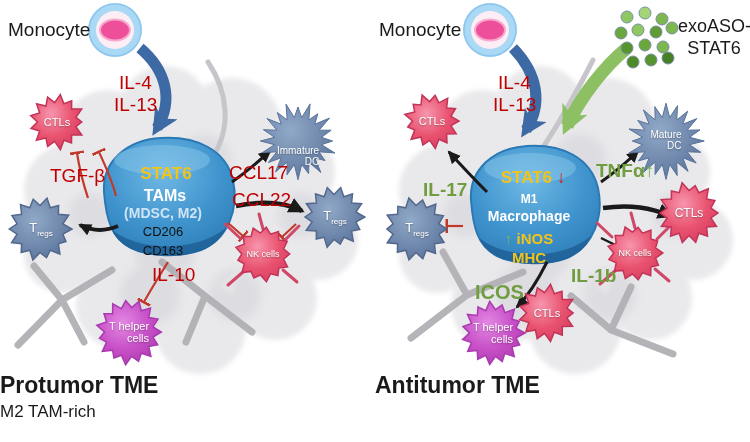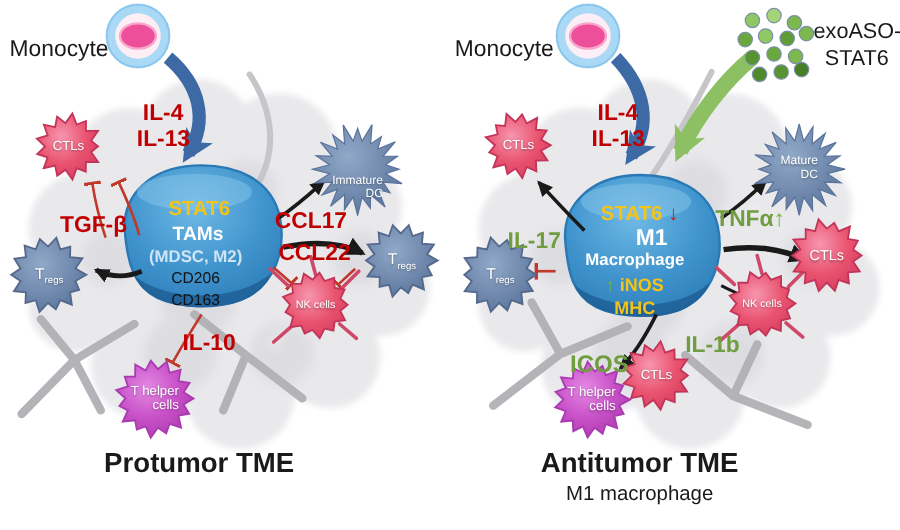--- a/index.html
+++ b/index.html
@@ -1,33 +1,33 @@
 <!DOCTYPE html>
 <html><head>
 <meta charset="utf-8">
 <style>
   html,body{margin:0;padding:0;background:#fff;}
   .figure{position:relative;width:750px;height:442px;background:#fff;overflow:hidden;
           font-family:"Liberation Sans",sans-serif;}
   .panel{position:absolute;top:0;width:375px;height:442px;}
   svg{position:absolute;left:0;top:0;}
-  .lbl{position:absolute;white-space:nowrap;line-height:1.05;margin-top:12px;}
+  .lbl{position:absolute;white-space:nowrap;line-height:1.05;}
   .black{color:#1a1a1a;font-size:19px;}
-  .red{color:#c00000;font-weight:bold;font-size:19px;}
+  .red{color:#c00000;font-weight:normal;font-size:19px;}
   .green{color:#6f9d3f;font-weight:bold;font-size:19px;}
   .cell-lbl{position:absolute;transform:translate(-50%,-50%);color:#fff;font-weight:normal;
             text-align:right;text-shadow:0 1px 2px rgba(0,0,0,.35);}
   .blob-lbl{position:absolute;transform:translate(-50%,-50%);text-align:center;white-space:nowrap;}
   .yellow{color:#f2c318;font-weight:bold;}
   .white{color:#fff;font-weight:bold;}
   .pale{color:#cfe4f4;font-weight:bold;}
   .dark{color:#111;font-weight:normal;}
   .arrow-dn{color:#e01010;font-weight:bold;}
   .arrow-up{color:#70b844;font-weight:bold;}
-  .caption{position:absolute;text-align:center;color:#1a1a1a;}
+  .caption{position:absolute;color:#1a1a1a;}
   .cap-title{font-size:23px;font-weight:bold;margin-bottom:3px;}
   .cap-line{font-size:17px;}
   sub{font-size:0.62em;}
   .exo-lbl{position:absolute;color:#1a1a1a;font-size:18px;text-align:center;line-height:1.2;}
 </style>
 </head>
 <body>
 
 <div class="figure">
 
@@ -265,55 +265,55 @@
       </div>
   <div class="cell-lbl" style="left:335px;top:217px;font-size:13px"><span>T</span><sub>regs</sub></div>
   <div class="cell-lbl" style="left:263px;top:254px;font-size:9px">NK cells</div>
   <div class="cell-lbl" style="left:129px;top:332px;font-size:11px">
         <div>T helper</div>
         <div>cells</div>
       </div>
 
   <div class="caption" style="left:0;top:372px;width:332px">
     <div class="cap-title">Protumor TME</div>
+    <div class="cap-line">M2 TAM-rich</div>
   </div>
 </div>
 
 <div class="panel" style="left:375px">
   <div class="lbl black" style="left:4px;top:20px">Monocyte</div>
   <div class="exo-lbl" style="left:303px;top:16px;width:72px">
         <div>exoASO-</div>
         <div>STAT6</div>
       </div>
   <div class="lbl red" style="left:123px;top:73px">IL-4</div>
   <div class="lbl red" style="left:118px;top:95px">IL-13</div>
   <div class="lbl green" style="left:48px;top:180px">IL-17</div>
   <div class="lbl green" style="left:221px;top:161px"><span>TNFα</span><span class="arrow-up">↑</span></div>
   <div class="lbl green" style="left:196px;top:266px">IL-1b</div>
   <div class="lbl green" style="left:100px;top:282px;font-size:20px">ICOS</div>
 
   <div class="blob-lbl" style="left:158px;top:178px;font-size:17px"><span class="yellow">STAT6</span> <span class="arrow-dn">↓</span></div>
-  <div class="blob-lbl white" style="left:168px;top:199px;font-size:19px">M1</div>
+  <div class="blob-lbl white" style="left:154px;top:199px;font-size:12px">M1</div>
   <div class="blob-lbl white" style="left:154px;top:216px;font-size:14px">Macrophage</div>
   <div class="blob-lbl" style="left:154px;top:238px;font-size:15px"><span class="arrow-up">↑</span> <span class="yellow">iNOS</span></div>
   <div class="blob-lbl yellow" style="left:154px;top:257px;font-size:15px">MHC</div>
 
   <div class="cell-lbl" style="left:57px;top:121px;font-size:11px">CTLs</div>
   <div class="cell-lbl" style="left:42px;top:229px;font-size:13px"><span>T</span><sub>regs</sub></div>
   <div class="cell-lbl" style="left:291px;top:140px;font-size:10px">
         <div>Mature</div>
         <div>DC</div>
       </div>
   <div class="cell-lbl" style="left:314px;top:213px;font-size:12px">CTLs</div>
   <div class="cell-lbl" style="left:260px;top:253px;font-size:9px">NK cells</div>
   <div class="cell-lbl" style="left:172px;top:313px;font-size:11px">CTLs</div>
   <div class="cell-lbl" style="left:118px;top:333px;font-size:11px">
         <div>T helper</div>
         <div>cells</div>
       </div>
 
   <div class="caption" style="left:0;top:372px;width:316px">
     <div class="cap-title">Antitumor TME</div>
-    <div class="cap-line">M1 macrophage</div>
   </div>
 </div>
 
 </div>
 
 </body></html>

